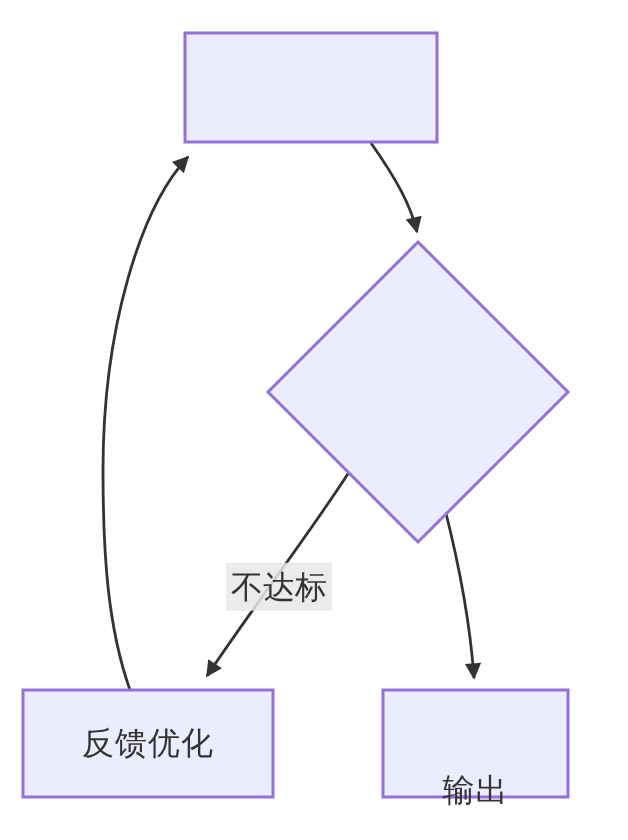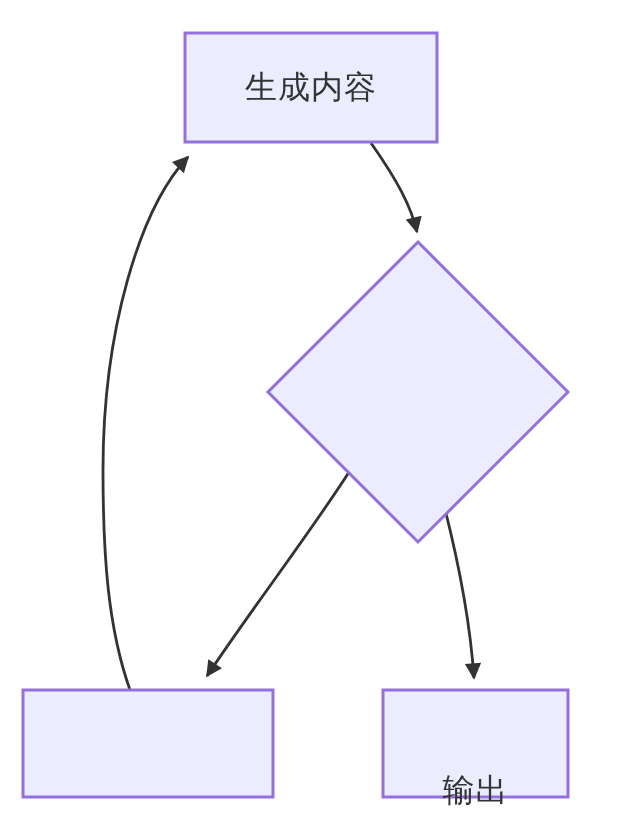--- a/index.html
+++ b/index.html
@@ -88,22 +88,23 @@
     <path class="edge-path" marker-end="url(#arrow)" d="M358,458 C320,520 252,608 207,676"></path>
     <path class="edge-path" marker-end="url(#arrow)" d="M440,490 C456,550 470,620 474,678"></path>
     <path class="edge-path" marker-end="url(#arrow)" d="M130,690 C108,628 103,556 103,470 C103,330 140,208 188,157"></path>
 
     <rect class="node-shape" x="185" y="33" width="252" height="109"></rect>
     <polygon class="node-shape" points="418,242 568,392 418,542 268,392"></polygon>
     <rect class="node-shape" x="23" y="690" width="250" height="107"></rect>
     <rect class="node-shape" x="383" y="690" width="185" height="107"></rect>
   </svg>
 
-  <div class="node-label" style="left:185px; top:33px; width:252px; height:109px;">生成内容</div>
 
 
+  <div class="node-label" style="left:23px; top:690px; width:250px; height:107px;">反馈优化</div>
 
   <div class="node-label" style="left:383px; top:690px; width:185px; height:107px;margin-top:47px;">输出</div>
 
+  <div class="edge-label" style="left:279px; top:587px;">不达标</div>
 
 
 
 </div>
 
 </body></html>

